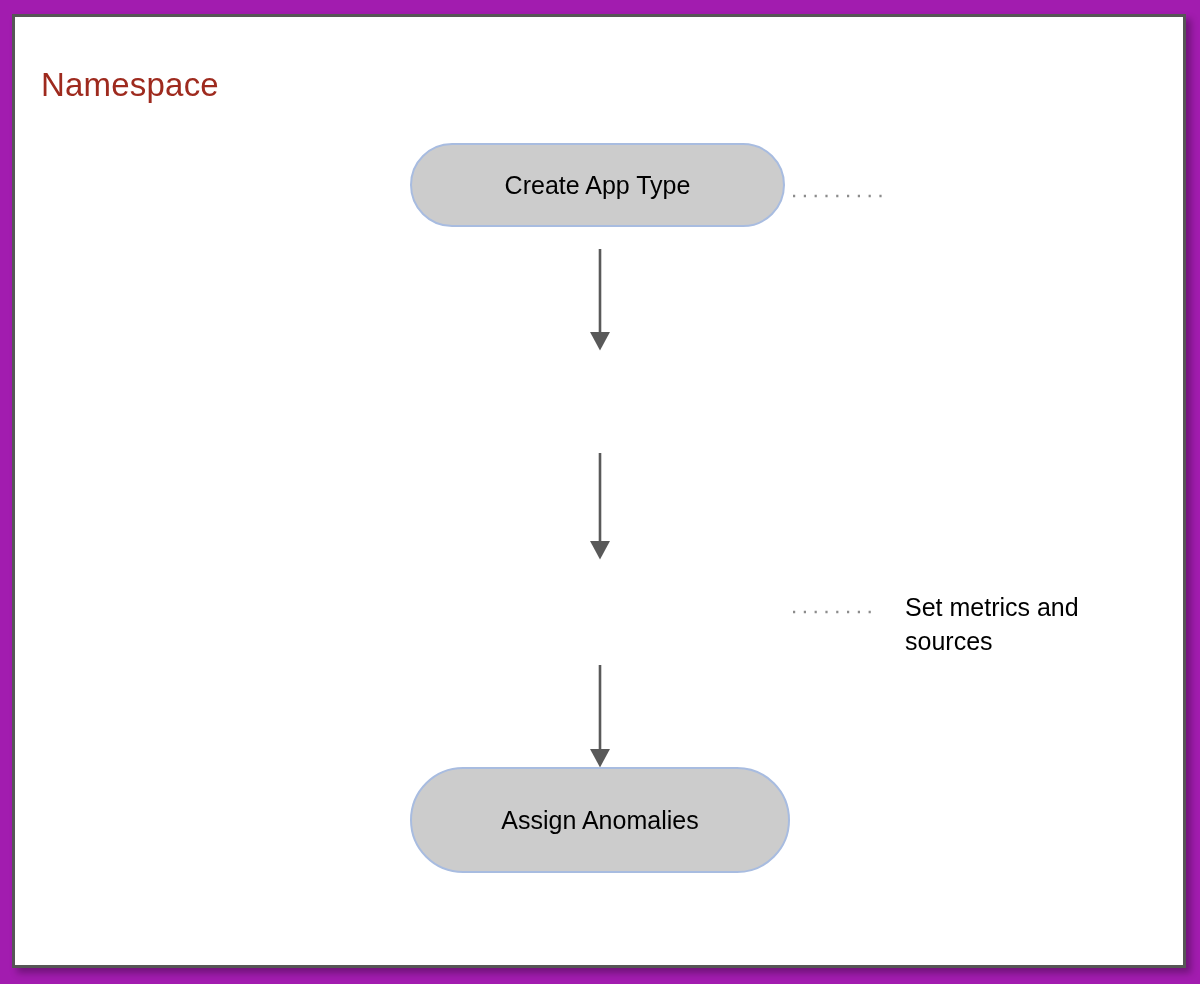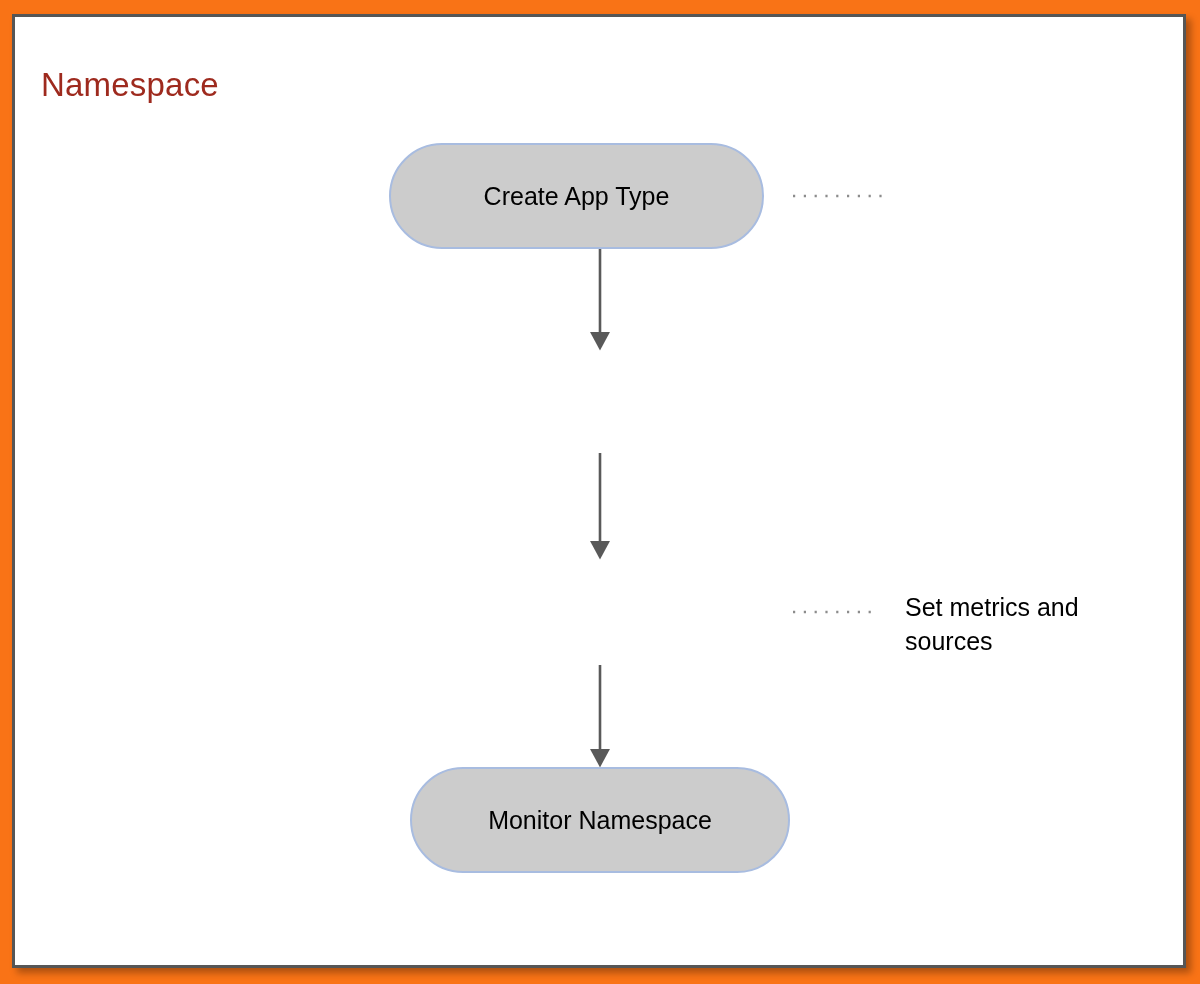--- a/index.html
+++ b/index.html
@@ -14,21 +14,21 @@
     position: relative;
     overflow: hidden;
   }
 
   #canvas {
     position: absolute;
     left: 0;
     top: 0;
     width: 1200px;
     height: 984px;
-    background: #f97316;
+    background: #a21caf;
   }
 
   
   .ns-frame {
     position: absolute;
     left: 12px;
     top: 14px;
     width: 1174px;
     height: 954px;
     box-sizing: border-box;
@@ -59,21 +59,21 @@
     align-items: center;
     justify-content: center;
     text-align: center;
     color: #000000;
     font-size: 25px;
     line-height: 1.28;
     padding: 0 26px;
     white-space: pre-line;
   }
 
-  #node-1 { left: 389px; top: 143px; width: 375px; height: 106px; }
+  #node-1 { left: 410px; top: 143px; width: 375px; height: 84px; }
   #node-2 { left: 410px; top: 350px; width: 380px; height: 103px; }
   #node-3 { left: 410px; top: 559px; width: 375px; height: 106px; }
   #node-4 { left: 410px; top: 767px; width: 380px; height: 106px; }
 
   
   #connectors {
     position: absolute;
     left: 0;
     top: 0;
     width: 1200px;
@@ -116,19 +116,19 @@
 
     <line x1="793" y1="196" x2="890" y2="196" stroke="#8C8C8C" stroke-width="2.6" stroke-dasharray="2.2 8.6" stroke-linecap="butt"></line>
 
     <line x1="793" y1="612" x2="872" y2="612" stroke="#8C8C8C" stroke-width="2.6" stroke-dasharray="2.2 8.6" stroke-linecap="butt"></line>
   </svg>
 
   <div class="node" id="node-1">Create App Type</div>
 
 
 
-  <div class="node" id="node-4">Monitor Namespace</div>
+  <div class="node" id="node-4">Assign Anomalies</div>
 
 
   <div class="annotation" id="annotation-2">Set metrics and
 sources</div>
 
 </div>
 
 </body></html>

